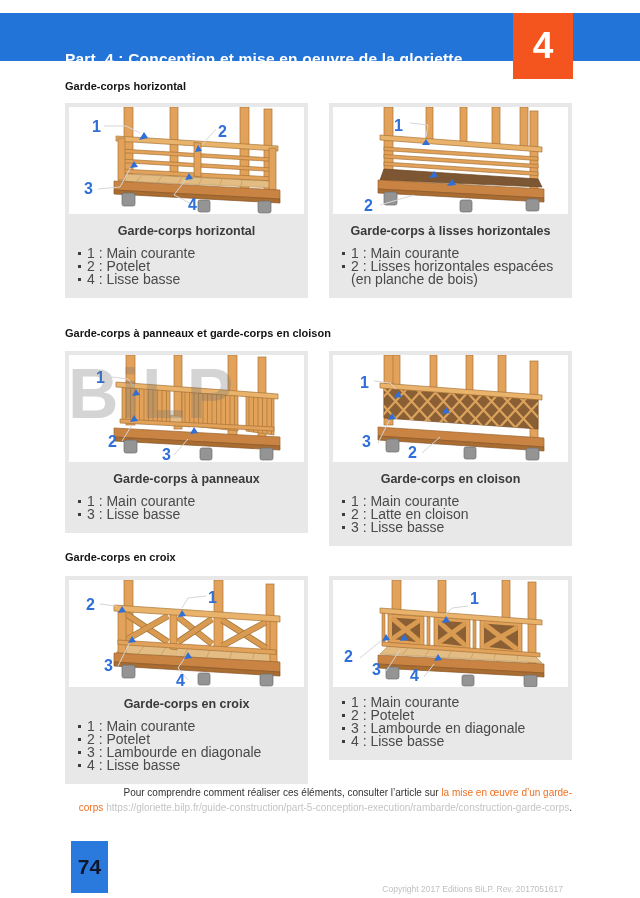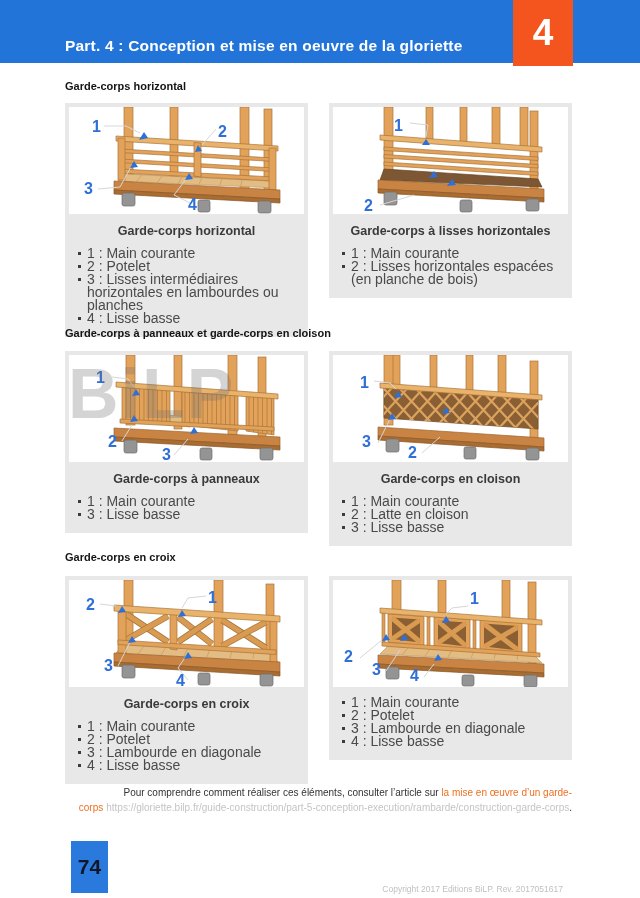--- a/index.html
+++ b/index.html
@@ -1,21 +1,21 @@
 <!DOCTYPE html>
 <html><head>
 <meta charset="utf-8">
 <style>
   html,body{margin:0;padding:0;background:#ffffff;}
   body{width:640px;height:898px;position:relative;overflow:hidden;
        font-family:"Liberation Sans",sans-serif;-webkit-font-smoothing:antialiased;}
   .page{position:absolute;inset:0;background:#ffffff;}
 
   
-  .hdr{position:absolute;left:0;top:0;width:640px;height:63px;background:#2374d9;}
+  .hdr{position:absolute;left:0;top:13px;width:640px;height:48px;background:#2374d9;}
   .hdr-title{position:absolute;left:65px;top:37px;color:#ffffff;font-weight:bold;font-size:15.5px;letter-spacing:.2px;}
   .chapter-badge{position:absolute;left:513px;top:0;width:60px;height:66px;background:#f4541d;
        display:flex;align-items:center;justify-content:center;color:#fff;font-weight:bold;font-size:37px;}
 
   
   .sec-h{position:absolute;left:65px;font-size:11px;font-weight:bold;color:#141414;}
 
   
   .row{position:absolute;left:65px;width:507px;display:flex;gap:21px;align-items:flex-start;}
   .card{width:243px;box-sizing:border-box;background:#e8e8e8;padding:4px 4px 12px 4px;}
@@ -109,21 +109,20 @@
           <text class="lbl" x="22" y="25">1</text>
           <text class="lbl" x="148" y="30">2</text>
           <text class="lbl" x="14" y="87">3</text>
           <text class="lbl" x="118" y="103">4</text>
         </svg>
       </div>
       <div class="cap">Garde-corps horizontal</div>
       <ul class="items">
         <li>1 : Main courante</li>
         <li>2 : Potelet</li>
-        <li>3 : Lisses intermédiaires horizontales en lambourdes ou planches</li>
         <li>4 : Lisse basse</li>
       </ul>
     </div>
 
     <div class="card">
       <div class="fig">
         <svg viewBox="0 0 233 107">
           <rect class="wd" x="50" y="0" width="9" height="76"></rect>
           <rect class="wd" x="92" y="0" width="7" height="33"></rect>
           <rect class="wd" x="126" y="0" width="7" height="36"></rect>

